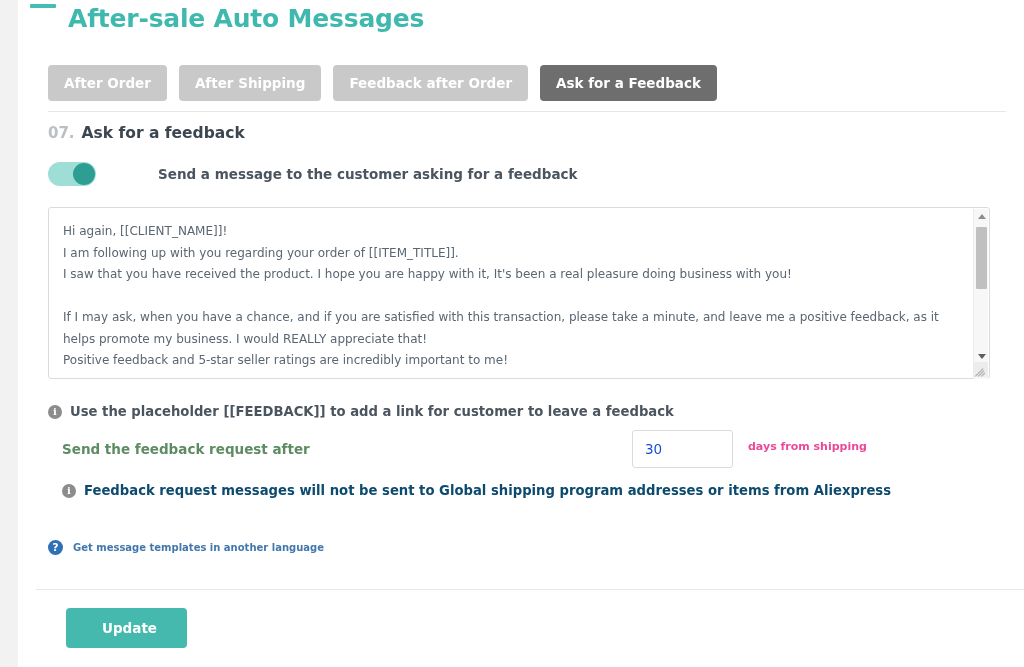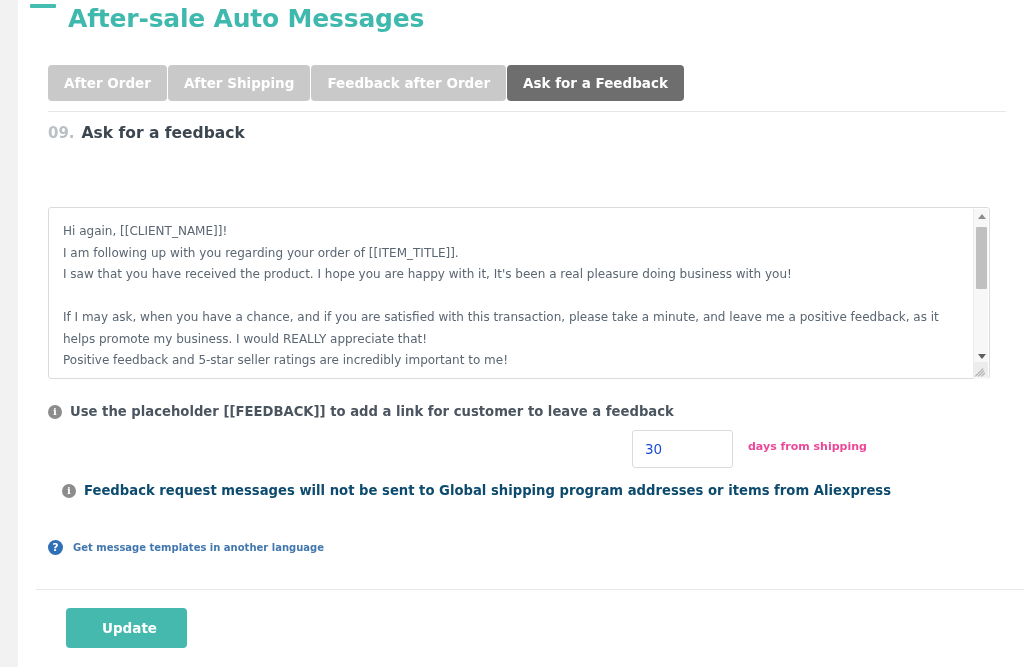--- a/index.html
+++ b/index.html
@@ -42,21 +42,21 @@
     color: #3fb9ad;
     font-size: 25px;
     font-weight: bold;
     letter-spacing: -0.2px;
     white-space: nowrap;
   }
 
   
   .tabs {
     position: absolute; left: 30px; top: 65px;
-    display: flex; gap: 1px;
+    display: flex; gap: 12px;
   }
   .tab {
     height: 36px;
     padding: 0 16px;
     display: flex; align-items: center;
     border-radius: 4px;
     background: #c9c9c9;
     color: #ffffff;
     font-size: 13.5px;
     font-weight: bold;
@@ -312,24 +312,30 @@
 
     <div class="tabs">
       <button class="tab">After Order</button>
       <button class="tab">After Shipping</button>
       <button class="tab">Feedback after Order</button>
       <button class="tab active">Ask for a Feedback</button>
     </div>
     <div class="tabs-rule"></div>
 
     <div class="step-heading">
-      <span class="step-num">09.</span>
+      <span class="step-num">07.</span>
       <span class="step-title">Ask for a feedback</span>
     </div>
 
+    <div class="toggle-row">
+      <div class="switch">
+        <div class="knob"></div>
+      </div>
+      <span class="toggle-label">Send a message to the customer asking for a feedback</span>
+    </div>
 
     <div class="ta-wrap">
       <textarea class="ta-text" spellcheck="false" style="">Hi again, [[CLIENT_NAME]]!
 I am following up with you regarding your order of [[ITEM_TITLE]].
 I saw that you have received the product. I hope you are happy with it, It's been a real pleasure doing business with you!
 
 If I may ask, when you have a chance, and if you are satisfied with this transaction, please take a minute, and leave me a positive feedback, as it helps promote my business. I would REALLY appreciate that!
 Positive feedback and 5-star seller ratings are incredibly important to me!</textarea>
       <div class="sb">
         <div class="sb-arrow up">
@@ -346,20 +352,21 @@
           <i></i>
       </div>
     </div>
 
     <div class="hint-placeholder">
       <span class="icon-info">i</span>
       <span class="hint-text">Use the placeholder [[FEEDBACK]] to add a link for customer to leave a feedback</span>
     </div>
 
     <div class="delay-row">
+      <span class="delay-label">Send the feedback request after</span>
       <input class="delay-input" type="text" value="30" style="">
       <span class="delay-suffix">days from shipping</span>
     </div>
 
     <div class="note-row">
       <span class="icon-info">i</span>
       <span class="note-text">Feedback request messages will not be sent to Global shipping program addresses or items from Aliexpress</span>
     </div>
 
     <div class="lang-row">

